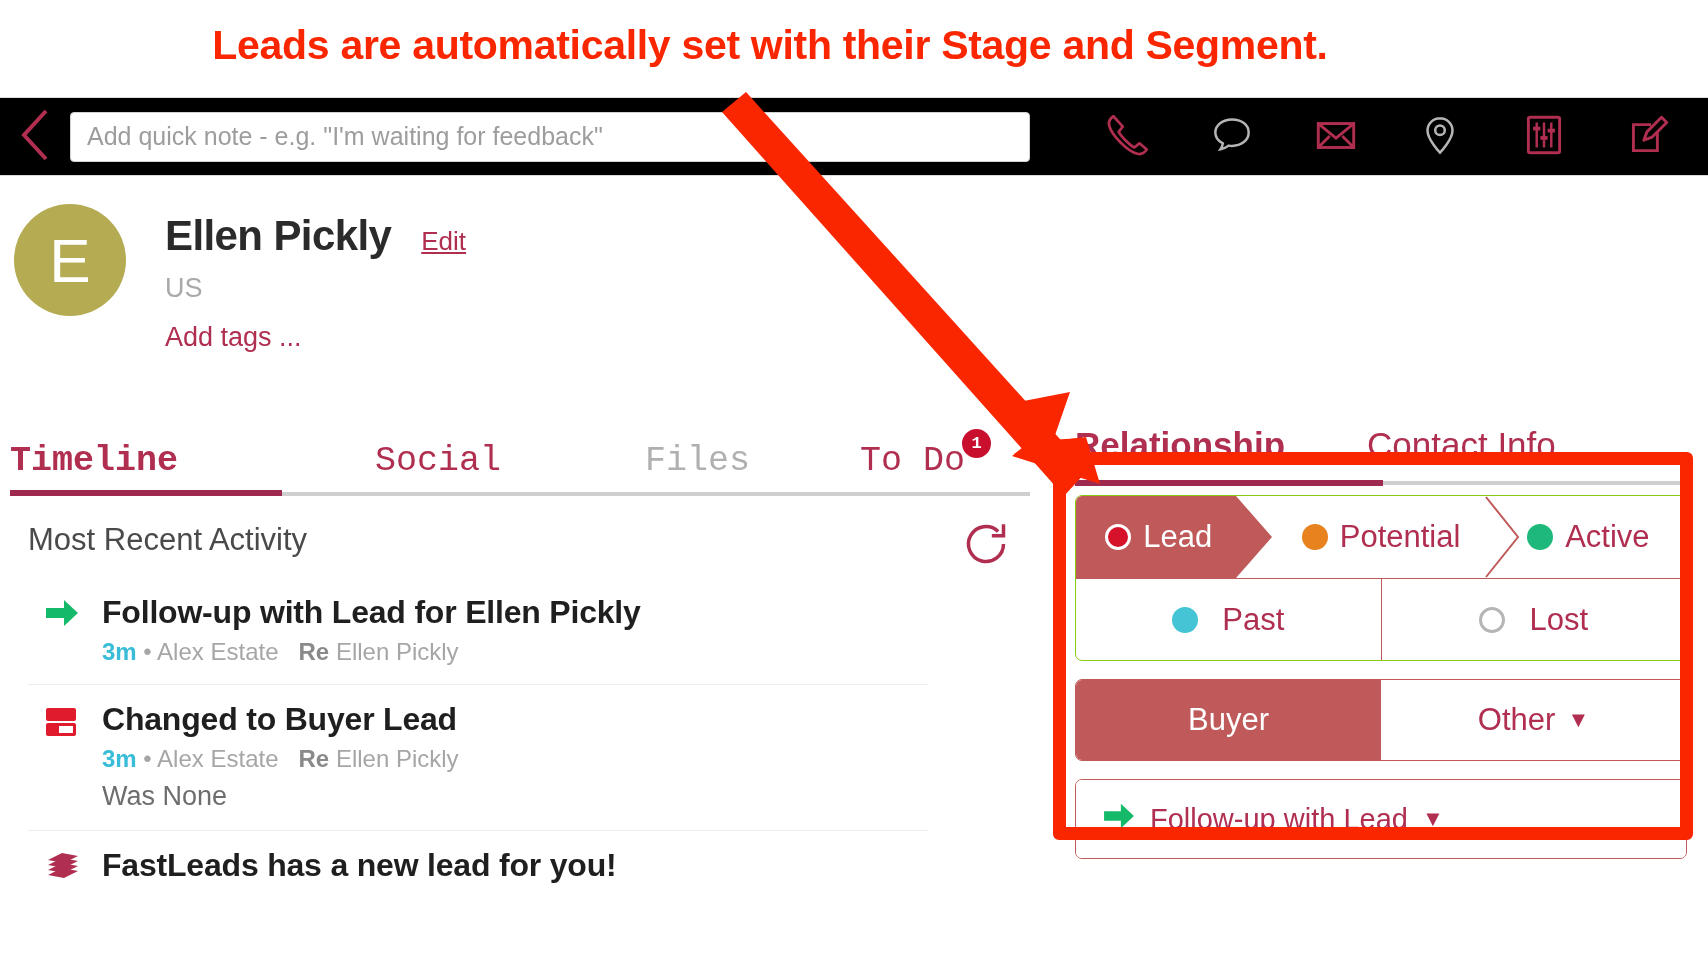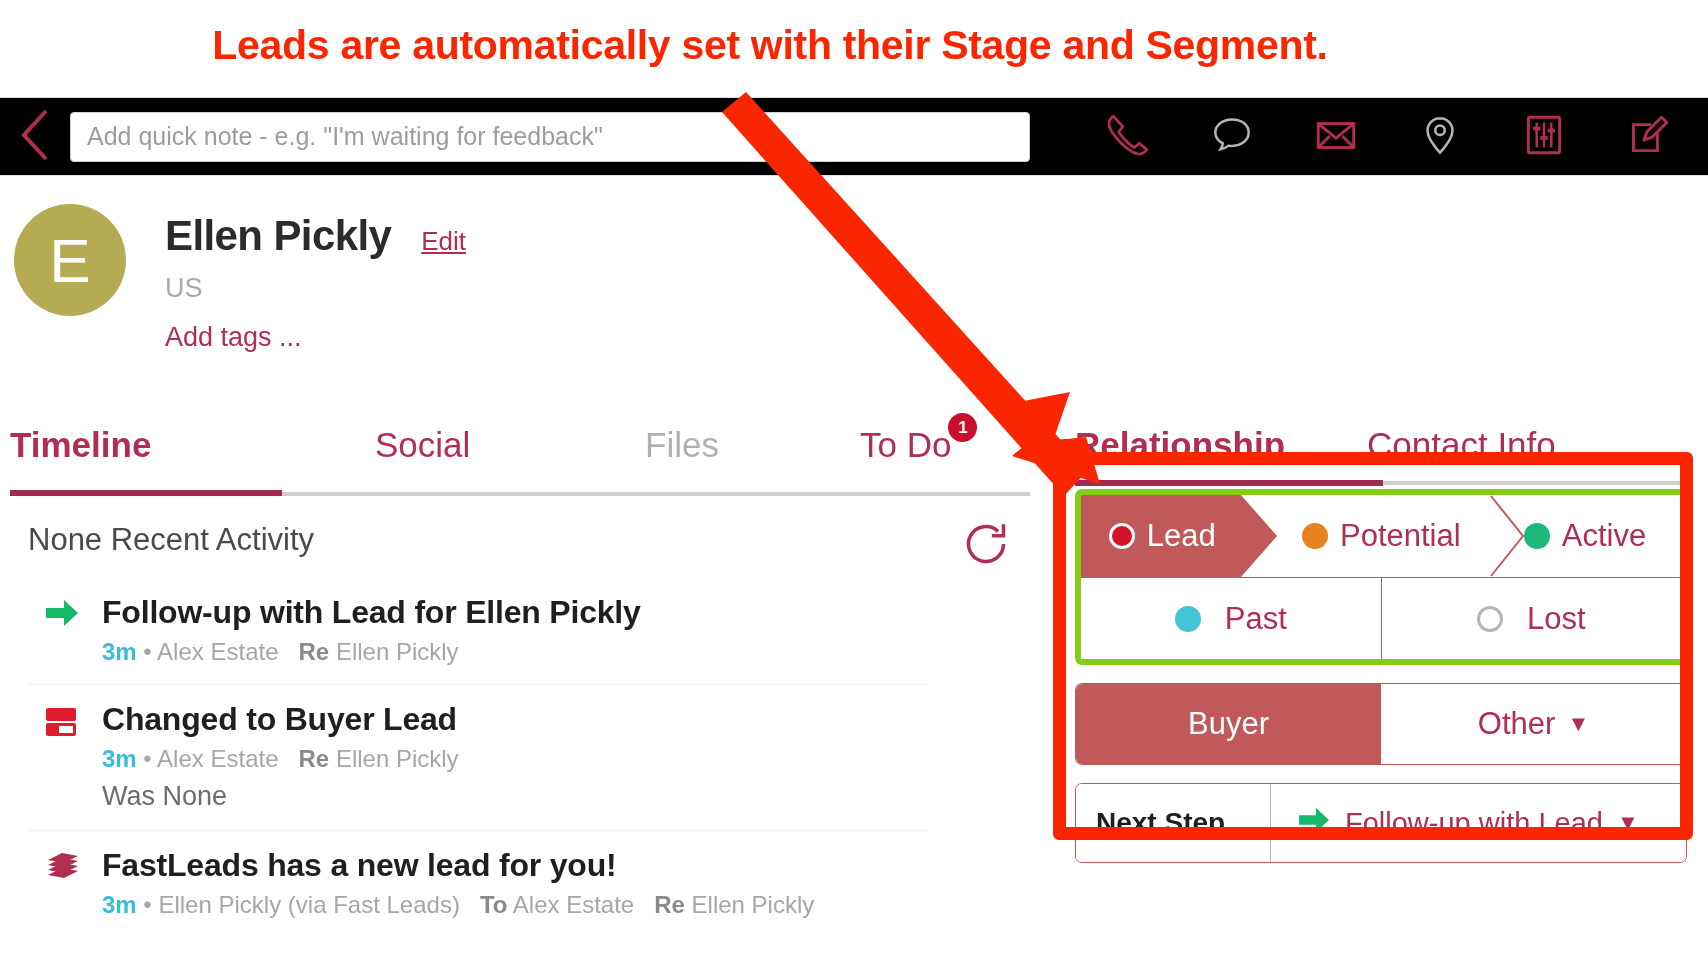--- a/index.html
+++ b/index.html
@@ -57,22 +57,22 @@
   }
   .name-row { position: absolute; left: 165px; top: 22px; display: flex; align-items: baseline; gap: 30px; }
   .contact-name { font-size: 42px; font-weight: 700; color: #2b2b2b; letter-spacing: -0.6px; }
   .edit-link { font-size: 26px; color: #b02e50; text-decoration: underline; cursor: pointer; }
   .contact-sub { position: absolute; left: 165px; top: 83px; font-size: 27px; color: #a9a9a9; }
   .add-tags { position: absolute; left: 165px; top: 132px; font-size: 27px; color: #b02e50; cursor: pointer; }
 
   
   .tabs { position: absolute; left: 0; top: 425px; width: 1030px; height: 68px; }
   .tab {
-    position: absolute; top: 0; font-size: 35px; color: #b02e50;
-    cursor: pointer; white-space: nowrap;
+    position: absolute; top: 16px; font-size: 35px; color: #b02e50;
+    cursor: pointer; white-space: nowrap; font-family: Liberation Mono, monospace;
   }
   .tab.active { font-weight: 700; }
   .tab.muted { color: #b0b0b0; }
   .tab-badge {
     position: absolute; top: -12px; right: -26px;
     width: 29px; height: 29px; border-radius: 50%;
     background: #c8102e; color: #fff;
     font-size: 17px; font-weight: 700;
     display: flex; align-items: center; justify-content: center;
   }
@@ -99,21 +99,21 @@
 
   
   .rpanel { position: absolute; left: 1075px; top: 425px; width: 612px; }
   .rtab-row { display: flex; align-items: flex-start; }
   .rtab { font-size: 35px; color: #b02e50; cursor: pointer; white-space: nowrap; }
   .rtab.active { font-weight: 700; }
   .rtab-rule { position: relative; width: 612px; height: 4px; background: #cfcfcf; margin-top: 16px; }
   .rtab-rule-active { position: absolute; left: 0; top: -1px; width: 308px; height: 6px; background: #9e2a4f; }
 
   .stage-box {
-    margin-top: 4px; width: 612px; border: 6px solid #84cc16; border-radius: 7px;
+    margin-top: 10px; width: 612px; border: 1px solid #84cc16; border-radius: 7px;
     overflow: hidden; background: #fff;
   }
   .stage-row { position: relative; display: flex; height: 82px; }
   .stage-cell {
     position: relative; display: flex; align-items: center; justify-content: center;
     gap: 12px; font-size: 31px; color: #b02e50;
     cursor: pointer;
   }
   .stage-cell.sel { color: #ffffff; }
   .chev-fill {
@@ -259,21 +259,21 @@
       <span>Files</span>
     </div>
     <div class="tab" style="left:860px;">
       <span>To Do</span>
       <span class="tab-badge">1</span>
     </div>
   </div>
   <div class="tabs-rule"></div>
   <div class="tabs-rule-active"></div>
 
-  <div class="act-header">None Recent Activity</div>
+  <div class="act-header">Most Recent Activity</div>
   <div class="refresh-btn">
     <span>
       <svg width="56" height="56" viewBox="0 0 48 48">
           <path d="M39 24a15 15 0 1 1-4.6-10.8" fill="none" stroke="#b02e50" stroke-width="3"></path>
           <polyline points="39,7 39,17 29,17" fill="none" stroke="#b02e50" stroke-width="3"></polyline>
         </svg>
     </span>
   </div>
 
   <div class="timeline">
@@ -318,31 +318,20 @@
     <div class="act-item">
       <span class="act-icon">
         <svg width="38" height="32" viewBox="0 0 38 32">
           <path d="M4 24l14-7 16 3-14 7z" fill="#b02e50"></path>
           <path d="M4 19l14-7 16 3-14 7z" fill="#b02e50"></path>
           <path d="M4 14l14-7 16 3-14 7z" fill="#b02e50"></path>
           <path d="M4 9l14-7 16 3-14 7z" fill="#b02e50"></path>
         </svg>
       </span>
       <div class="act-title">FastLeads has a new lead for you!</div>
-      <div class="act-meta">
-        <span class="time">3m</span>
-        <span>•</span>
-        <span>Ellen Pickly (via Fast Leads)</span>
-        &nbsp;
-        <span class="lbl">To</span>
-        <span>Alex Estate</span>
-        &nbsp;
-        <span class="lbl">Re</span>
-        <span>Ellen Pickly</span>
-      </div>
     </div>
 
   </div>
 
   <div class="rpanel">
     <div class="rtab-row">
       <div class="rtab active">
         <span>Relationship</span>
       </div>
       <div class="rtab" style="margin-left:82px;">
@@ -388,21 +377,20 @@
       <div class="seg-btn sel">
         <span>Buyer</span>
       </div>
       <div class="seg-btn">
         <span>Other</span>
         <span class="caret" style="margin-left:12px;">▼</span>
       </div>
     </div>
 
     <div class="next-box">
-      <div class="next-label">Next Step</div>
       <div class="next-value">
         <span>
           <svg width="34" height="28" viewBox="0 0 36 30">
               <path d="M2 10h18V2l14 13-14 13v-8H2z" fill="#15b96a"></path>
             </svg>
         </span>
         <span>Follow-up with Lead</span>
         <span class="caret">▼</span>
       </div>
     </div>

